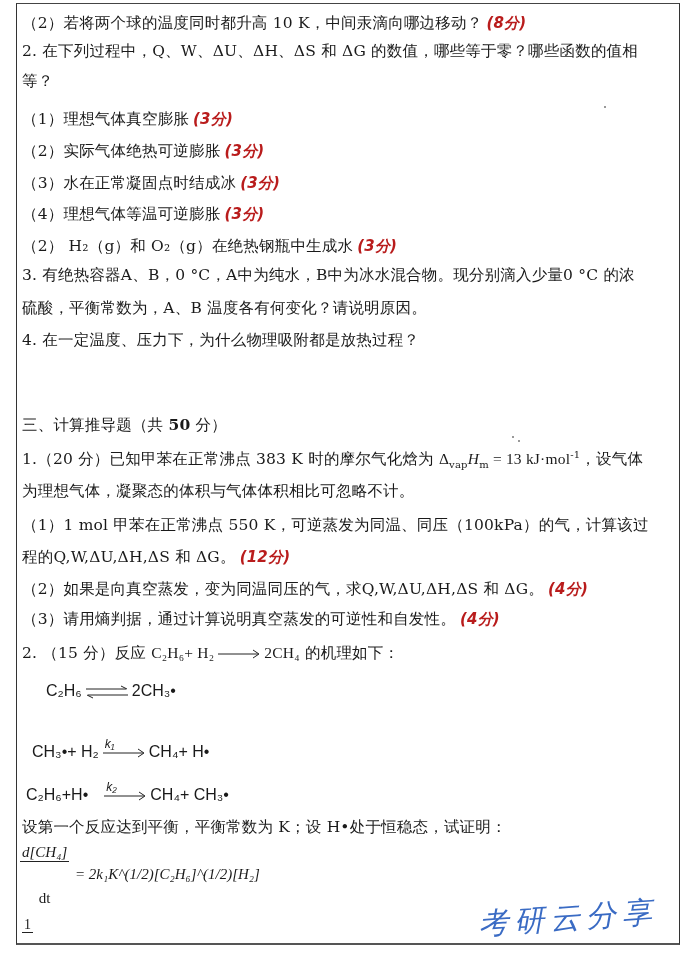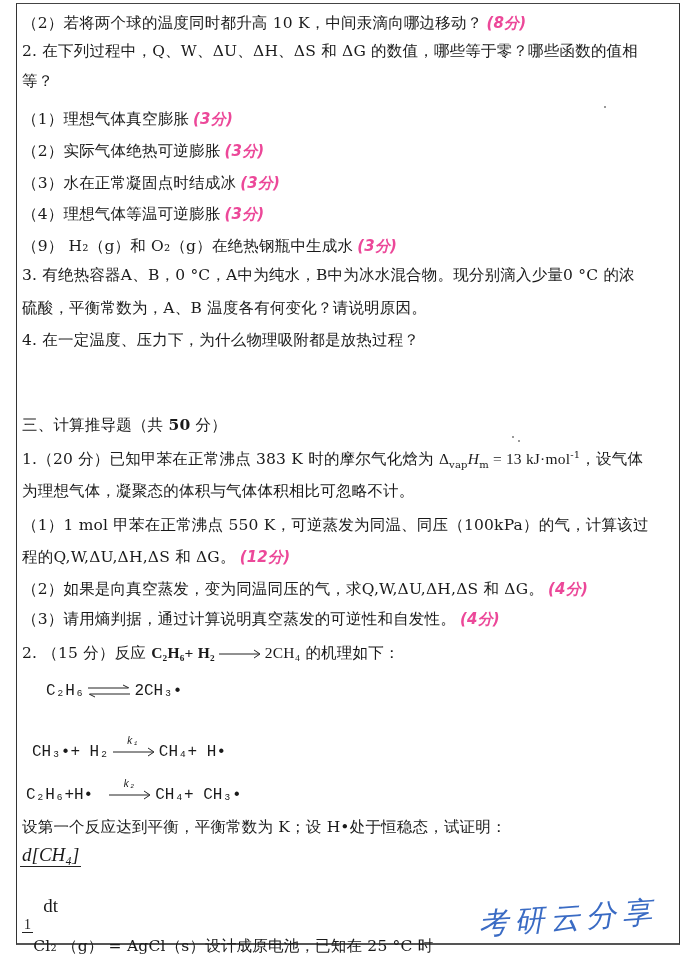--- a/index.html
+++ b/index.html
@@ -2,33 +2,33 @@
 <html><head>
 <meta charset="utf-8">
 <style>
   html, body { margin: 0; padding: 0; background: #ffffff; }
   body { width: 684px; height: 954px; position: relative; overflow: hidden;
          font-family: "DejaVu Serif", "Liberation Serif", serif; color: #1a1a1a; }
   .page-frame { position: absolute; left: 16px; top: 3px; width: 662px; height: 939px;
                 border-left: 1.5px solid #333; border-right: 1.5px solid #333;
                 border-top: 1.5px solid #444; border-bottom: 2px solid #555; }
   .line { position: absolute; left: 22px; font-size: 15.5px; white-space: nowrap; line-height: 22px; letter-spacing: 0.2px; }
-  .hand { font-family: "DejaVu Sans", sans-serif; font-style: italic; font-weight: bold; font-size: 15px; color: #ec4899; margin-left: 4px; }
+  .hand { font-family: "DejaVu Sans", sans-serif; font-style: italic; font-weight: bold; font-size: 15px; color: #b91c1c; margin-left: 4px; }
   .math { font-family: "Liberation Serif", "DejaVu Serif", serif; font-style: italic; }
   .upright { font-style: normal; }
   sub, sup { font-size: 10px; line-height: 0; }
   .bold { font-weight: bold; }
-  .rxn { position: absolute; font-family: Liberation Mono, monospace; font-size: 16px; white-space: nowrap; }
+  .rxn { position: absolute; font-family: Liberation Sans, sans-serif; font-size: 16px; white-space: nowrap; }
   .arrow { display: inline-block; position: relative; width: 46px; height: 14px; vertical-align: middle; margin: 0 2px; }
   .arrow svg { position: absolute; left: 0; top: 0; }
-  .k-label { position: absolute; top: -9px; left: 16px; font-size: 10px; font-style: italic; }
+  .k-label { position: absolute; top: -9px; left: 4px; font-size: 12px; font-style: italic; }
   .frac { display: inline-block; vertical-align: middle; text-align: center; font-family: "Liberation Serif", serif; }
   .frac .num { display: block; border-bottom: 1px solid #222; padding: 0 2px; }
   .frac .den { display: block; margin-top: 28px; }
-  .formula { position: absolute; left: 20px; top: 844px; font-family: "Liberation Serif", serif; font-size: 19px; white-space: nowrap; }
+  .formula { position: absolute; left: 20px; top: 844px; font-family: "Liberation Serif", serif; font-size: 15px; white-space: nowrap; }
   .watermark { position: absolute; left: 478px; top: 898px; font-family: "DejaVu Sans", sans-serif; font-style: italic;
                font-size: 30px; color: #2a5fbf; letter-spacing: 6px; transform: rotate(-4deg); opacity: 0.92; }
   .speck { position: absolute; width: 2px; height: 2px; background: #777; border-radius: 1px; }
 </style>
 </head>
 <body>
 
 <div class="page-frame"></div>
 
 <div class="line" style="top:12px;">
@@ -44,21 +44,21 @@
 <div class="line" style="top:140px;">
   <span>（2）实际气体绝热可逆膨胀</span><span class="hand">(3分)</span>
 </div>
 <div class="line" style="top:172px;">
   <span>（3）水在正常凝固点时结成冰</span><span class="hand">(3分)</span>
 </div>
 <div class="line" style="top:203px;">
   <span>（4）理想气体等温可逆膨胀</span><span class="hand">(3分)</span>
 </div>
 <div class="line" style="top:235px;">
-  <span>（9） H₂（g）和 O₂（g）在绝热钢瓶中生成水</span><span class="hand">(3分)</span>
+  <span>（2） H₂（g）和 O₂（g）在绝热钢瓶中生成水</span><span class="hand">(3分)</span>
 </div>
 
 <div class="line" style="top:264px;">3. 有绝热容器A、B，0 °C，A中为纯水，B中为冰水混合物。现分别滴入少量0 °C 的浓</div>
 <div class="line" style="top:297px;">硫酸，平衡常数为，A、B 温度各有何变化？请说明原因。</div>
 <div class="line" style="top:329px;">4.  在一定温度、压力下，为什么物理吸附都是放热过程？</div>
 
 <div class="line" style="top:414px;">
   <span>三、计算推导题（共 </span><span class="bold">50</span><span> 分）</span>
 </div>
 
@@ -72,21 +72,21 @@
   <span>程的Q,W,ΔU,ΔH,ΔS 和 ΔG。</span><span class="hand">(12分)</span>
 </div>
 <div class="line" style="top:578px;">
   <span>（2）如果是向真空蒸发，变为同温同压的气，求Q,W,ΔU,ΔH,ΔS 和 ΔG。</span><span class="hand">(4分)</span>
 </div>
 <div class="line" style="top:608px;">
   <span>（3）请用熵判据，通过计算说明真空蒸发的可逆性和自发性。</span><span class="hand">(4分)</span>
 </div>
 
 <div class="line" style="top:642px;">
-  <span>2.  （15 分）反应 </span><span class="rxn-inline" style="font-family:'Liberation Serif',serif;font-weight:bold;">C₂H₆+ H₂</span><span class="arrow"><svg width="46" height="14">
+  <span>2.  （15 分）反应 </span><span class="rxn-inline" style="font-family:'Liberation Serif',serif;">C₂H₆+ H₂</span><span class="arrow"><svg width="46" height="14">
         <line x1="2" y1="7" x2="42" y2="7" stroke="#222" stroke-width="1"></line>
         <polyline points="37,3 43,7 37,11" fill="none" stroke="#222" stroke-width="1"></polyline>
       </svg></span><span style="font-family:'Liberation Serif',serif;">2CH₄</span><span> 的机理如下：</span>
 </div>
 
 <div class="rxn" style="left:46px; top:682px;">
   <span>C₂H₆</span><span class="arrow"><svg width="46" height="14">
         <line x1="2" y1="4" x2="42" y2="4" stroke="#222" stroke-width="1"></line>
         <polyline points="37,1 43,4" fill="none" stroke="#222" stroke-width="1"></polyline>
         <line x1="4" y1="10" x2="44" y2="10" stroke="#222" stroke-width="1"></line>
@@ -108,23 +108,24 @@
       </svg></span><span>CH₄+ CH₃•</span>
 </div>
 
 <div class="line" style="top:816px;">设第一个反应达到平衡，平衡常数为 K；设 H•处于恒稳态，试证明：</div>
 
 <div class="formula">
   <span class="frac">
     <span class="num math">d[CH₄]</span>
     <span class="den">dt</span>
   </span>
+  <span class="math" style="margin-left:2px;">= 2k₁K^(1/2)[C₂H₆]^(1/2)[H₂]</span>
 </div>
 
 <div class="line" style="top:918px;">
-  <span class="frac" style="font-size:14px;line-height:14px;"><span class="num">1</span><span class="den">2</span></span><span>Cl₂ （g） = AgCl（s）设计成原电池，已知在 25 °C 时</span>
+  <span class="frac" style="font-size:14px;line-height:14px;"><span class="num">1</span><span class="den">2</span></span>
 </div>
 
 <div class="watermark">考研云分享</div>
 
 <div class="speck" style="left:512px;top:436px;"></div>
 <div class="speck" style="left:518px;top:440px;"></div>
 <div class="speck" style="left:604px;top:106px;"></div>
 
 </body></html>

